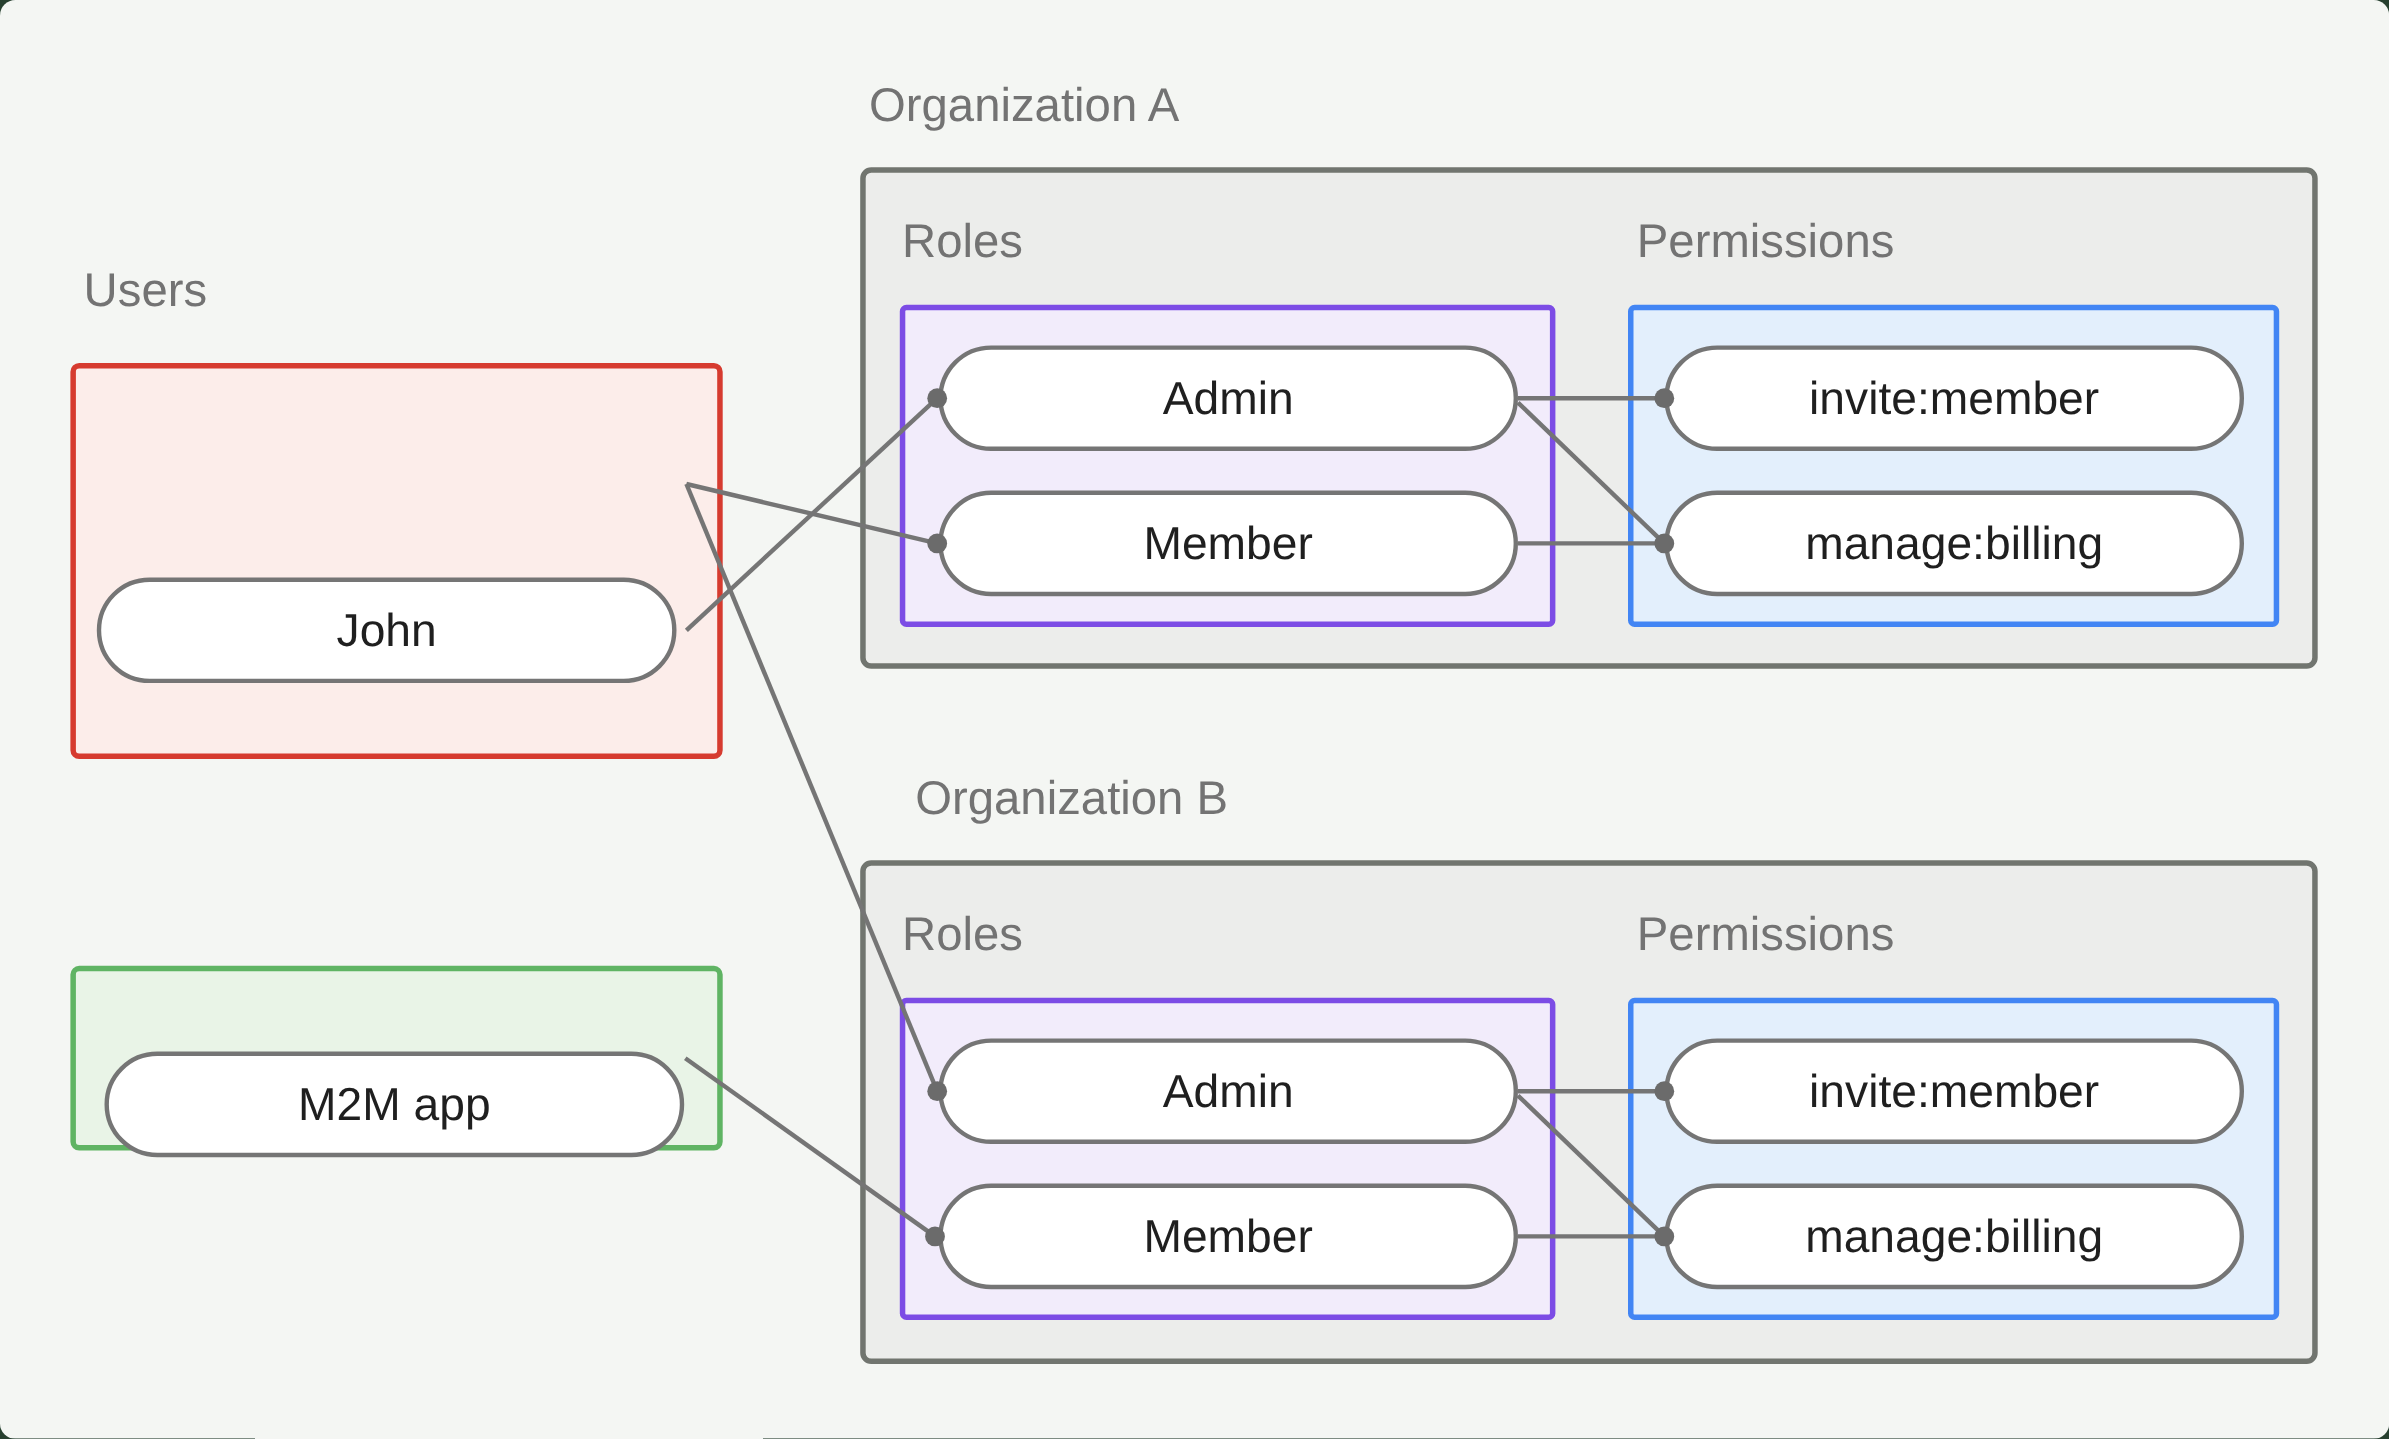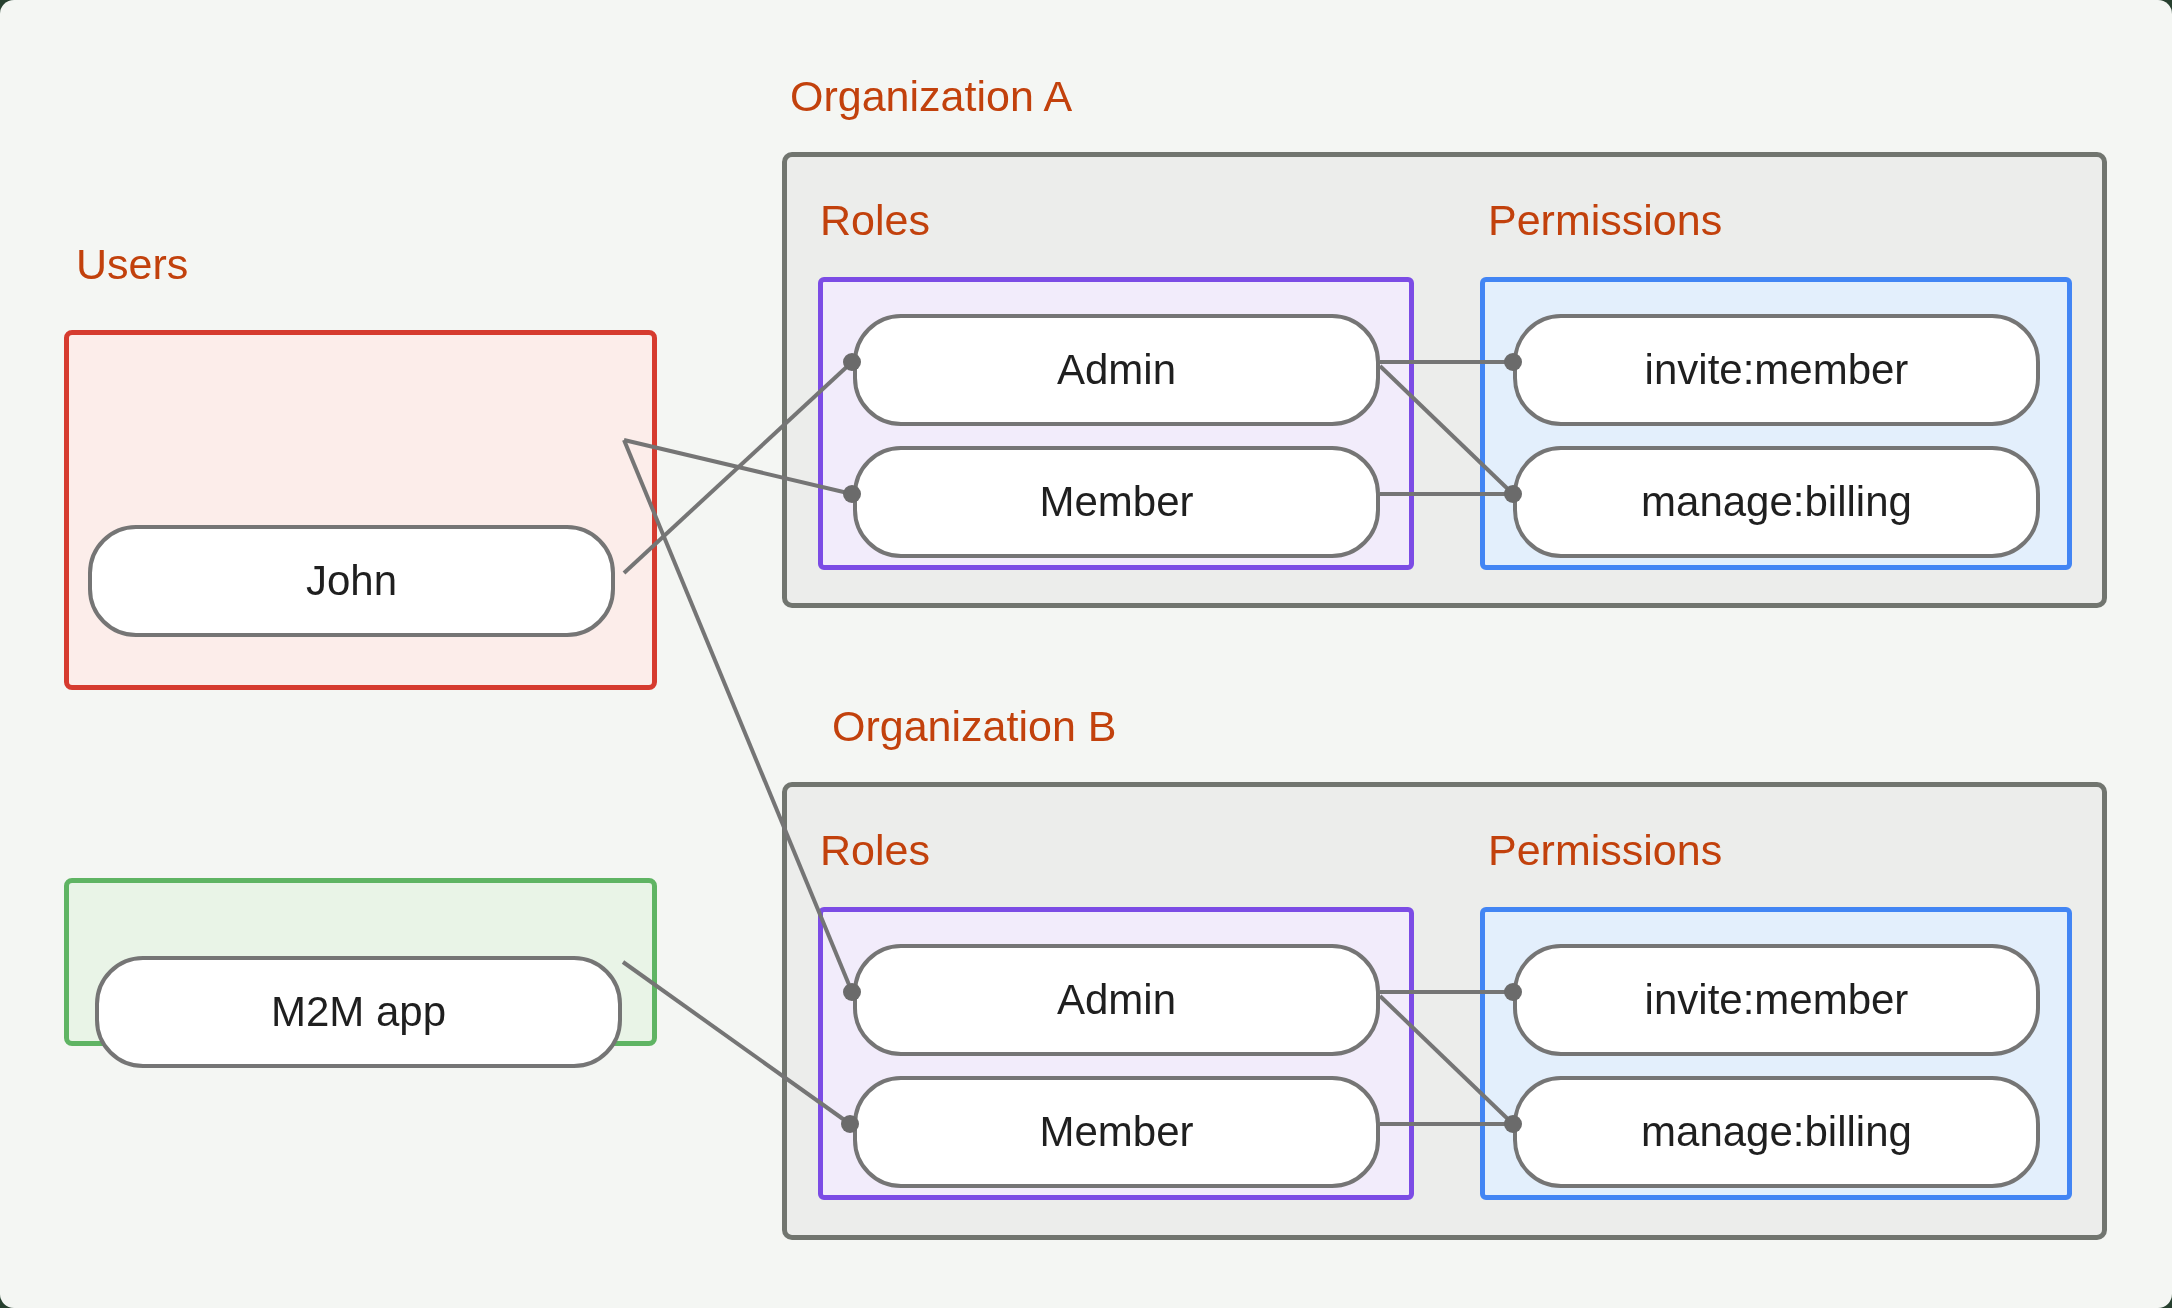--- a/index.html
+++ b/index.html
@@ -12,21 +12,21 @@
   }
   #canvas{
     position:absolute;left:0;top:0;
     width:2172px;height:1308px;
     background:#F4F6F3;
     border-radius:14px;
   }
   .section-label{
     position:absolute;
     font-size:43px;line-height:1.15;font-weight:500;
-    color:#c2410c;white-space:nowrap;
+    color:#737373;white-space:nowrap;
   }
   .group-box{position:absolute;box-sizing:border-box;}
   .box-users{
     left:64px;top:330px;width:593px;height:360px;
     background:#FCEDEA;border:5px solid #D63B2F;border-radius:8px;
   }
   .box-m2m{
     left:64px;top:878px;width:593px;height:168px;
     background:#E9F4E7;border:5px solid #5FB463;border-radius:8px;
   }
@@ -39,21 +39,21 @@
     background:#F2ECFB;border:5px solid #7C4CE5;border-radius:6px;
     width:596px;height:293px;left:818px;
   }
   .box-perms{
     background:#E3EFFC;border:5px solid #4285F4;border-radius:6px;
     width:592px;height:293px;left:1480px;
   }
   .row1-a{top:277px;}  .row1-b{top:907px;}
   .pill{
     position:absolute;box-sizing:border-box;
-    width:527px;height:112px;
+    width:527px;height:96px;
     background:#FFFFFF;border:4px solid #757575;border-radius:48px;
     display:flex;align-items:center;justify-content:center;
     font-size:42px;color:#1F1F1F;white-space:nowrap;
   }
   #connector-layer{
     position:absolute;left:0;top:0;width:2172px;height:1308px;
     pointer-events:none;
   }
   #connector-layer line{stroke:#757575;stroke-width:4;}
   #connector-layer circle{fill:#6B6B6B;}

